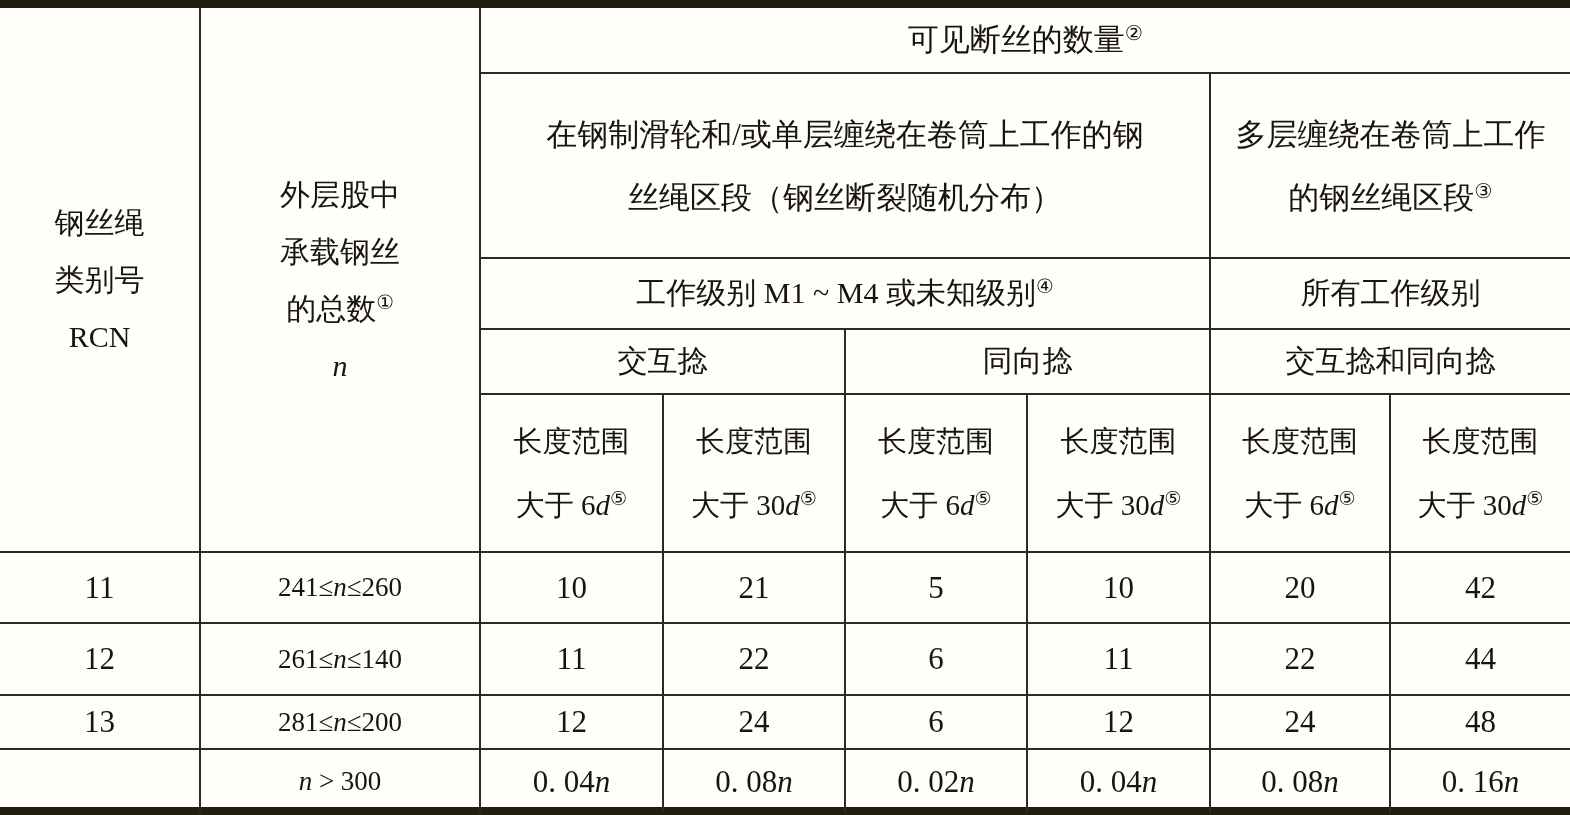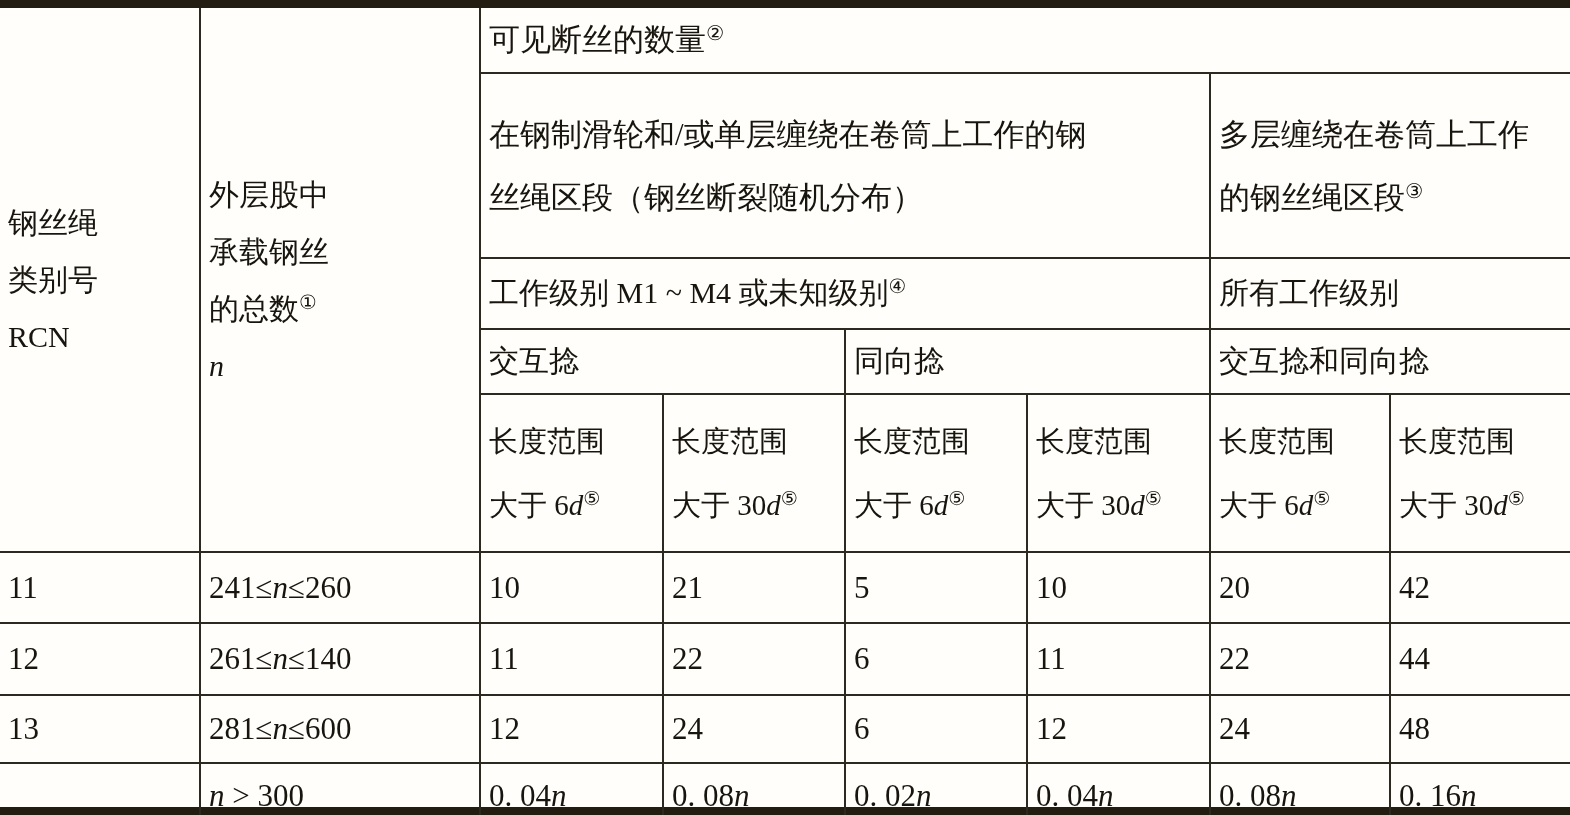--- a/index.html
+++ b/index.html
@@ -17,38 +17,39 @@
     border-bottom: 8px solid #221d10;
     background: #fffefa;
   }
   table.grid {
     border-collapse: collapse;
     table-layout: fixed;
     width: 1570px; height: 799px;
   }
   td {
     border: 2px solid #2c2920;
+    text-align: center;
     vertical-align: middle;
     padding: 8px;
     overflow: hidden;
   }
   .bt0 { border-top: none; }
   .bb0 { border-bottom: none; }
   .bl0 { border-left: none; }
   .br0 { border-right: none; }
 
   .rcn-head   { font-size: 30px; line-height: 57px; margin-top: 16px; }
   .n-head     { font-size: 30px; line-height: 57px; margin-top: 25px; }
   .top-head   { font-size: 31px; }
   .group-head { font-size: 31px; line-height: 63px; }
   .cls-head   { font-size: 30px; }
   .lay-head   { font-size: 30px; }
   .len-head   { font-size: 29px; line-height: 64px; }
   .val-cell   { font-size: 31px; }
-  .rng-cell   { font-size: 31px; border-radius: 23px; }
+  .rng-cell   { font-size: 27px; border-radius: 23px; }
 
   sup.circ {
     font-size: 0.66em;
     vertical-align: 10px;
     line-height: 0;
     letter-spacing: 0;
   }
   i.mvar { font-style: italic; font-family: "Liberation Serif", "DejaVu Serif", serif; }
 </style>
 </head>
@@ -151,23 +152,23 @@
       <td class="bl0 val-cell">12</td>
       <td class="rng-cell"><span>261≤</span><i class="mvar">n</i><span>≤140</span></td>
       <td class="val-cell"><span>11</span><i class="mvar"></i></td>
       <td class="val-cell"><span>22</span><i class="mvar"></i></td>
       <td class="val-cell"><span>6</span><i class="mvar"></i></td>
       <td class="val-cell"><span>11</span><i class="mvar"></i></td>
       <td class="val-cell"><span>22</span><i class="mvar"></i></td>
       <td class="br0 val-cell"><span>44</span><i class="mvar"></i></td>
     </tr>
 
-    <tr style="height:68px">
+    <tr style="height:54px">
       <td class="bl0 val-cell">13</td>
-      <td class="rng-cell"><span>281≤</span><i class="mvar">n</i><span>≤600</span></td>
+      <td class="rng-cell"><span>281≤</span><i class="mvar">n</i><span>≤200</span></td>
       <td class="val-cell"><span>12</span><i class="mvar"></i></td>
       <td class="val-cell"><span>24</span><i class="mvar"></i></td>
       <td class="val-cell"><span>6</span><i class="mvar"></i></td>
       <td class="val-cell"><span>12</span><i class="mvar"></i></td>
       <td class="val-cell"><span>24</span><i class="mvar"></i></td>
       <td class="br0 val-cell"><span>48</span><i class="mvar"></i></td>
     </tr>
 
     <tr style="height:64px">
       <td class="bl0 bb0 val-cell"></td>

